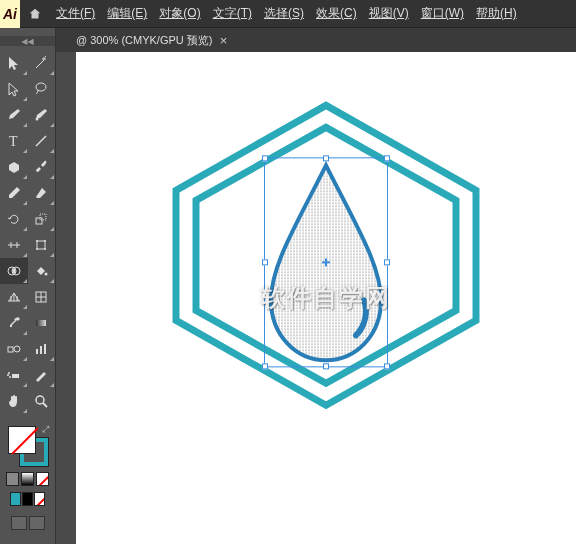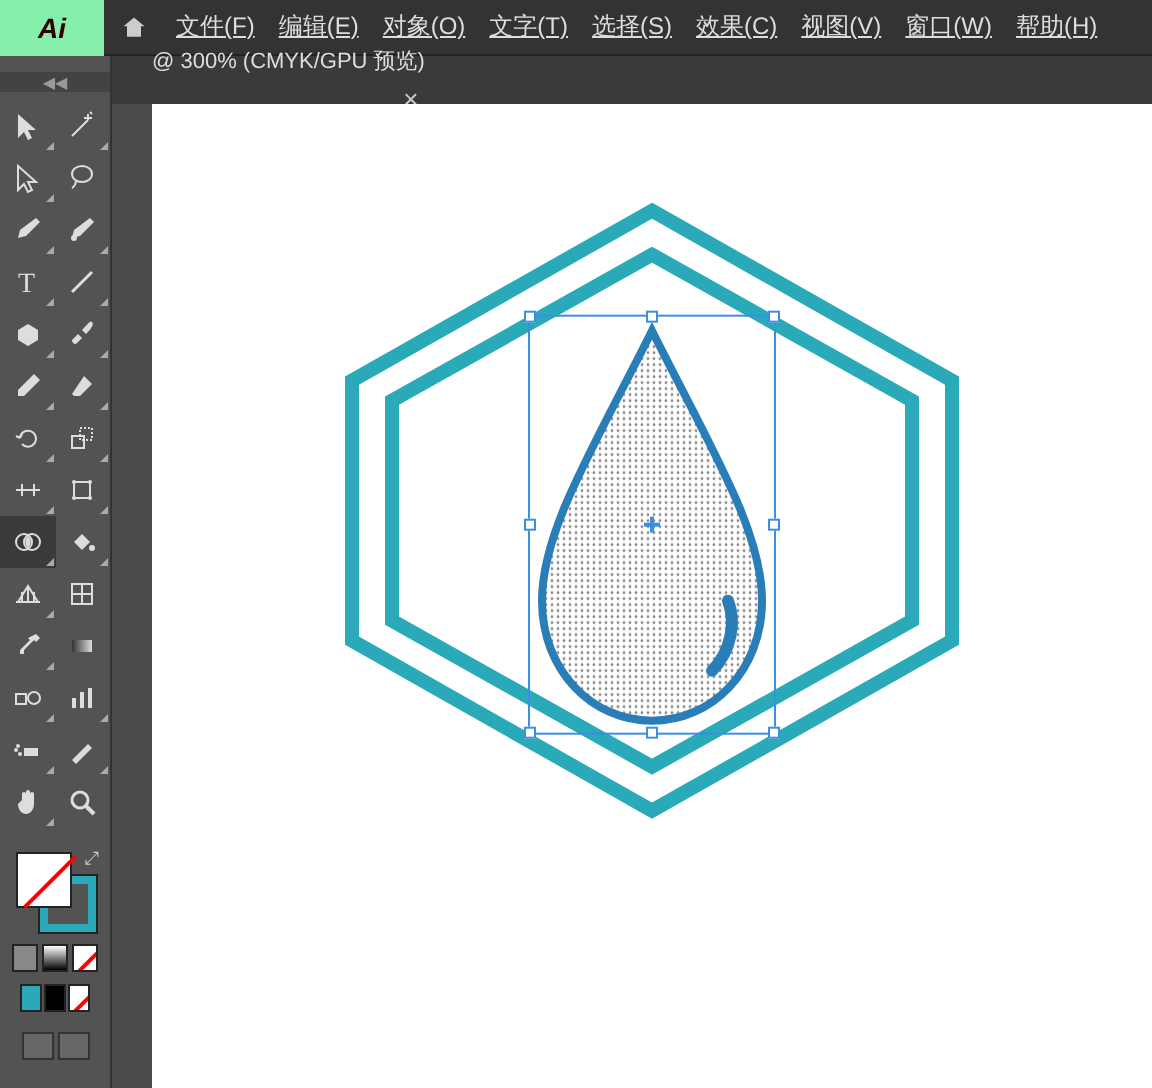--- a/index.html
+++ b/index.html
@@ -1,26 +1,26 @@
 <!DOCTYPE html>
 <html><head>
 <meta charset="utf-8">
 <style>
 * { margin: 0; padding: 0; box-sizing: border-box; user-select: none; }
 body { width: 576px; height: 544px; background: #4a4a4a; font-family: "Microsoft YaHei", sans-serif; font-size: 12px; color: #ccc; overflow: hidden; position: relative; }
 
 
 .topbar { height: 28px; background: #333; display: flex; align-items: center; border-bottom: 1px solid #222; }
-.app-logo { width: 52px; height: 28px; background: #86efac; display: flex; align-items: center; justify-content: center; color: #330000; font-weight: bold; font-size: 14px; font-style: italic; }
+.app-logo { width: 20px; height: 28px; background: #fef9c3; display: flex; align-items: center; justify-content: center; color: #330000; font-weight: bold; font-size: 14px; font-style: italic; }
 .home-icon { width: 30px; display: flex; align-items: center; justify-content: center; color: #ccc; }
 .menu-item { padding: 0 6px; color: #ddd; cursor: pointer; white-space: nowrap; font-size: 12px; text-decoration: underline; }
 
 
 .doctabs { height: 24px; background: #3a3a3a; display: flex; align-items: center; padding-left: 76px; }
-.doctab { display: flex; align-items: flex-end; gap: 4px; color: #ddd; font-size: 11px; flex-direction: column; }
+.doctab { display: flex; align-items: flex-end; gap: 4px; color: #ddd; font-size: 11px; }
 .tab-close { color: #ccc; font-size: 13px; cursor: pointer; width: 14px; text-align: center; }
 
 
 .toolbox { position: absolute; left: 0; top: 28px; width: 56px; bottom: 0; background: #535353; border-right: 1px solid #333; display: flex; flex-direction: column; padding-top: 8px; }
 .tool-collapse { height: 10px; background: #434343; display: flex; align-items: center; justify-content: center; color: #999; font-size: 8px; margin-bottom: 4px; }
 .tool-row { display: flex; height: 26px; }
 .tool { width: 28px; height: 26px; display: flex; align-items: center; justify-content: center; color: #ddd; cursor: pointer; position: relative; }
 .tool.active { background: #3a3a3a; }
 .tool svg { width: 16px; height: 16px; }
 .tool-corner { position: absolute; right: 1px; bottom: 1px; width: 0; height: 0; border-right: 4px solid #aaa; border-top: 4px solid transparent; }
@@ -351,13 +351,14 @@
       <div class="sel-handle tm"></div>
       <div class="sel-handle tr"></div>
       <div class="sel-handle ml"></div>
       <div class="sel-handle mr"></div>
       <div class="sel-handle bl"></div>
       <div class="sel-handle bm"></div>
       <div class="sel-handle br"></div>
       <div class="sel-center"></div>
     </div>
   </div>
+  <div class="watermark">软件自学网</div>
 </div>
 
 </body></html>

